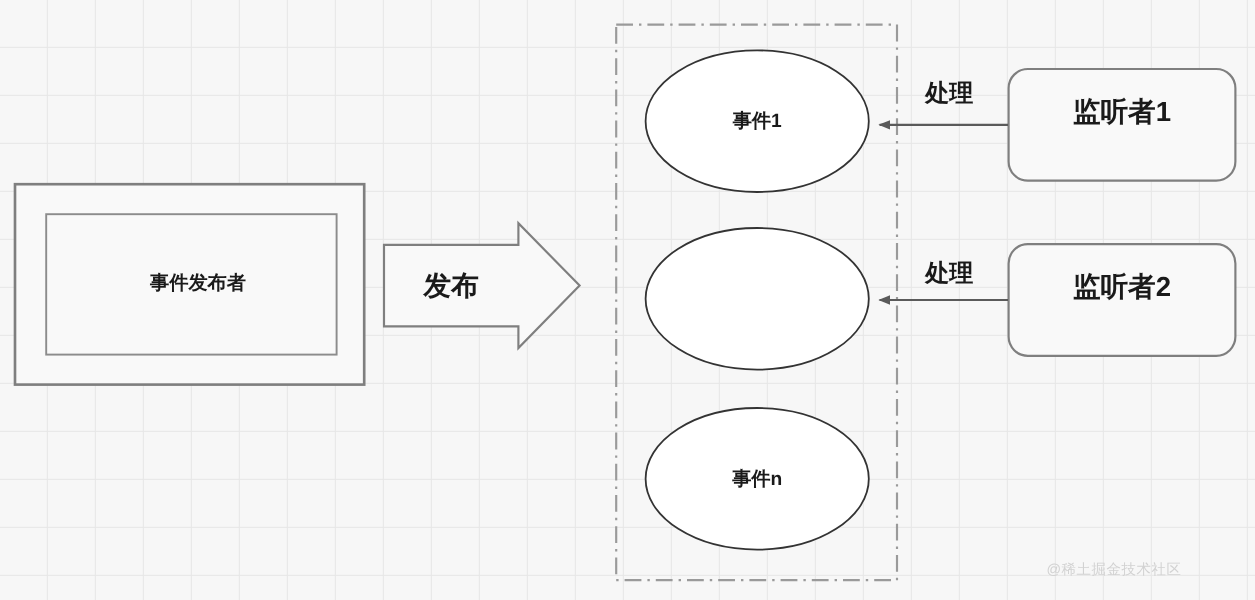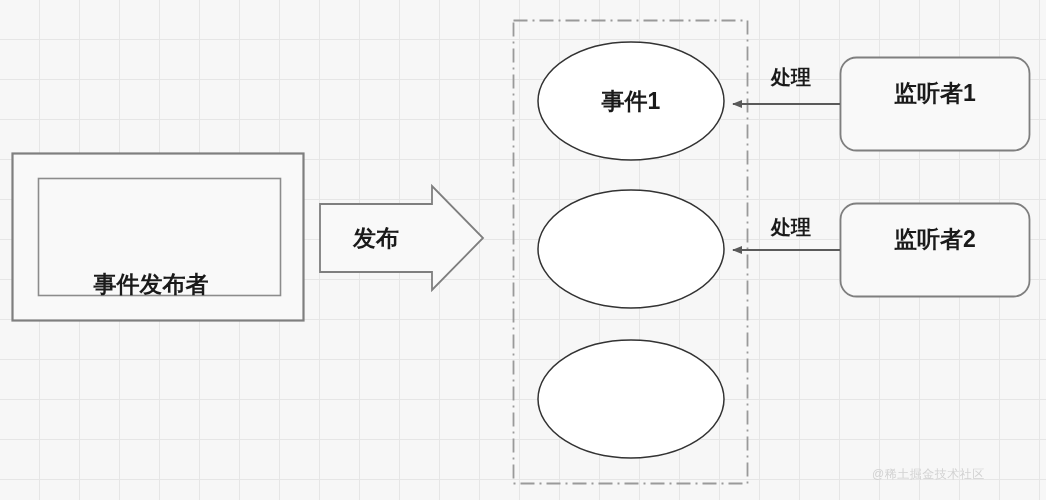--- a/index.html
+++ b/index.html
@@ -32,38 +32,37 @@
     position: absolute;
     display: flex;
     align-items: center;
     justify-content: center;
     color: #1a1a1a;
     white-space: nowrap;
     pointer-events: none;
     font-weight: bold;
   }
   .publisher-label {
-    left: 30px;
+    left: 44px;
     top: 178px;
     width: 242px;
     height: 117px;
-    font-size: 23px;
-    margin-top: 48px;
+    font-size: 16px;
   }
   .arrow-label {
     left: 320px;
     top: 210px;
     width: 112px;
     height: 56px;
     font-size: 23px;
   }
   .event-label {
     width: 186px;
     height: 118px;
-    font-size: 23px;
+    font-size: 16px;
   }
   .event1-label { left: 538px; top: 42px; }
   .event2-label { left: 538px; top: 190px; }
   .eventn-label { left: 538px; top: 340px; }
   .listener-label {
     width: 190px;
     height: 72px;
     font-size: 23px;
   }
   .listener1-label { left: 840px; top: 57px; }
@@ -113,20 +112,21 @@
 
     <line x1="840" y1="104" x2="733" y2="104" stroke="#5a5a5a" stroke-width="1.8" marker-end="url(#arrowhead)"></line>
     <line x1="840" y1="250" x2="733" y2="250" stroke="#5a5a5a" stroke-width="1.8" marker-end="url(#arrowhead)"></line>
   </svg>
 
   <div class="node-label publisher-label">事件发布者</div>
 
   <div class="node-label arrow-label">发布</div>
 
   <div class="node-label event-label event1-label">事件1</div>
+  <div class="node-label event-label eventn-label">事件n</div>
 
   <div class="node-label listener-label listener1-label">监听者1</div>
   <div class="node-label listener-label listener2-label">监听者2</div>
 
   <div class="node-label edge-label edge1-label">处理</div>
   <div class="node-label edge-label edge2-label">处理</div>
 
   <div class="watermark">@稀土掘金技术社区</div>
 
 </div>

